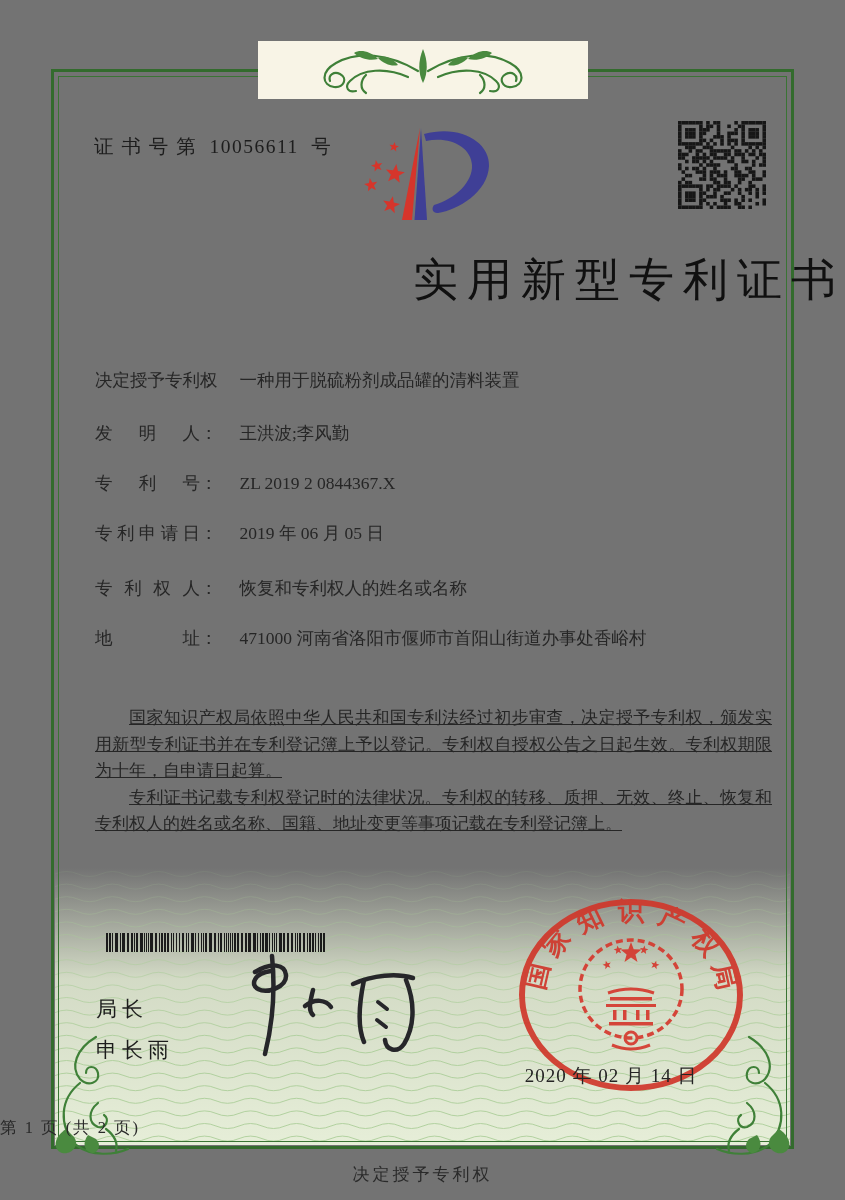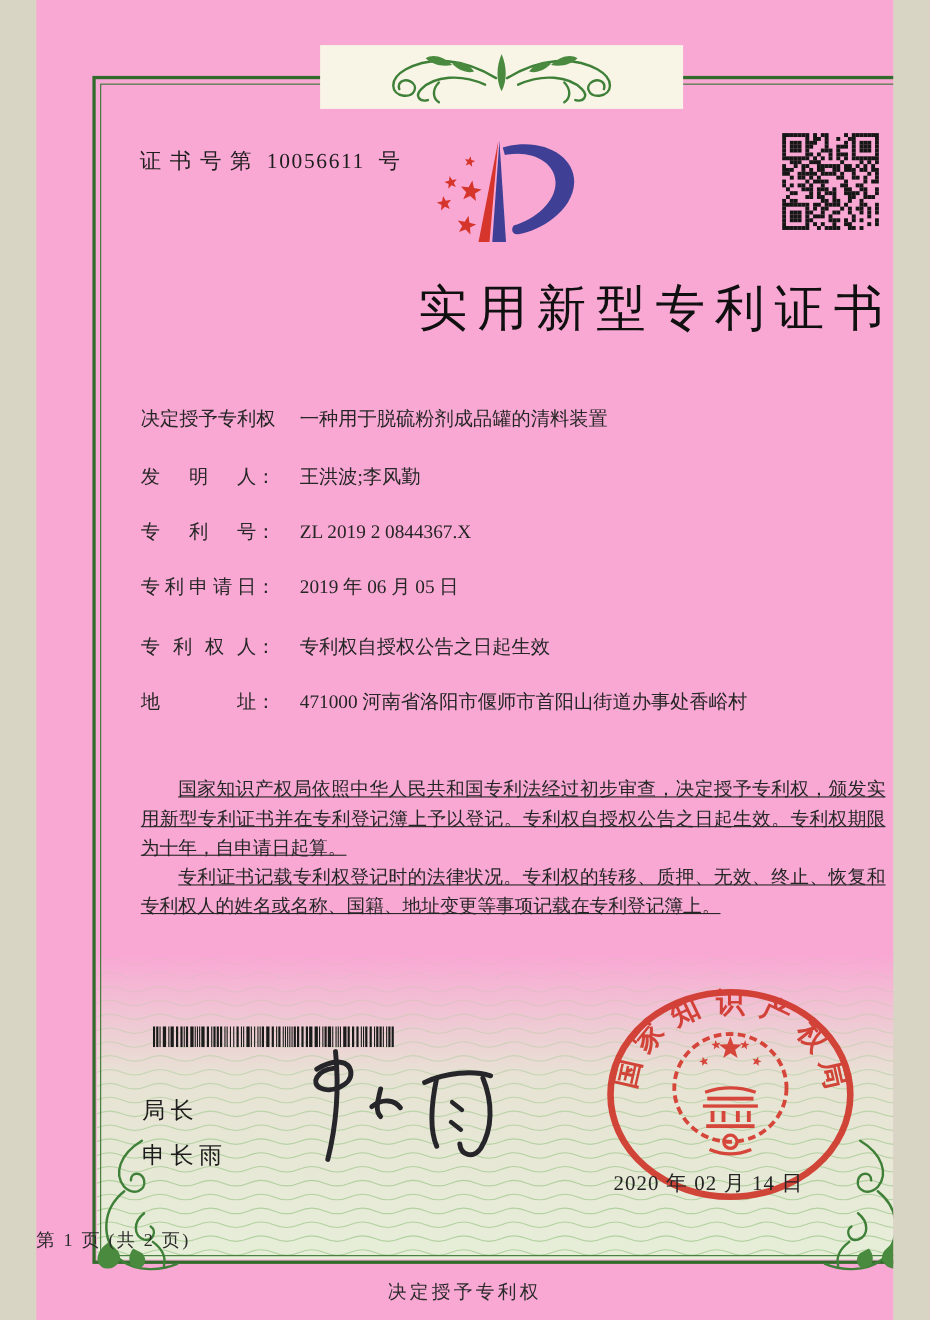--- a/index.html
+++ b/index.html
@@ -1,18 +1,18 @@
 <!DOCTYPE html>
 <html><head>
 <meta charset="utf-8">
 <style>
   html,body { margin:0; padding:0; background:#d9d5c5; }
   .page {
-    position:relative; width:779px; height:1200px; margin:0 auto;
-    background:#f9a8d4; overflow:hidden;
+    position:relative; width:845px; height:1200px; margin:0 auto;
+    background:#737373; overflow:hidden;
     font-family:"Liberation Serif","DejaVu Serif",serif; color:#222;
   }
   
   .frame {
     position:absolute; left:51px; top:69px; width:743px; height:1080px;
     box-sizing:border-box; border:3px solid #336b2d;
   }
   .frame-inner { position:absolute; inset:4px; border:1px solid #3a7434; }
 
   
@@ -501,21 +501,21 @@
   <div class="field-row" style="top:421px">
     <span class="field-label">发明人</span><span>：</span><span class="field-value">王洪波;李风勤</span>
   </div>
   <div class="field-row" style="top:471px">
     <span class="field-label">专利号</span><span>：</span><span class="field-value">ZL 2019 2 0844367.X</span>
   </div>
   <div class="field-row" style="top:521px">
     <span class="field-label">专利申请日</span><span>：</span><span class="field-value">2019 年 06 月 05 日</span>
   </div>
   <div class="field-row" style="top:576px">
-    <span class="field-label">专利权人</span><span>：</span><span class="field-value">专利权自授权公告之日起生效</span>
+    <span class="field-label">专利权人</span><span>：</span><span class="field-value">恢复和专利权人的姓名或名称</span>
   </div>
   <div class="field-row" style="top:626px">
     <span class="field-label">地址</span><span>：</span><span class="field-value">471000 河南省洛阳市偃师市首阳山街道办事处香峪村</span>
   </div>
 
   <div class="paragraphs">
     <p>国家知识产权局依照中华人民共和国专利法经过初步审查，决定授予专利权，颁发实用新型专利证书并在专利登记簿上予以登记。专利权自授权公告之日起生效。专利权期限为十年，自申请日起算。</p>
     <p>专利证书记载专利权登记时的法律状况。专利权的转移、质押、无效、终止、恢复和专利权人的姓名或名称、国籍、地址变更等事项记载在专利登记簿上。</p>
   </div>
 

